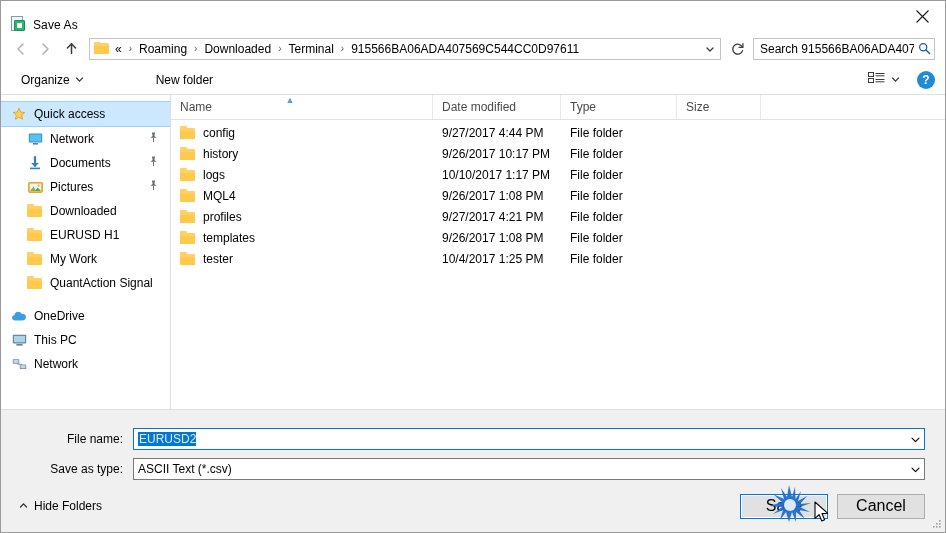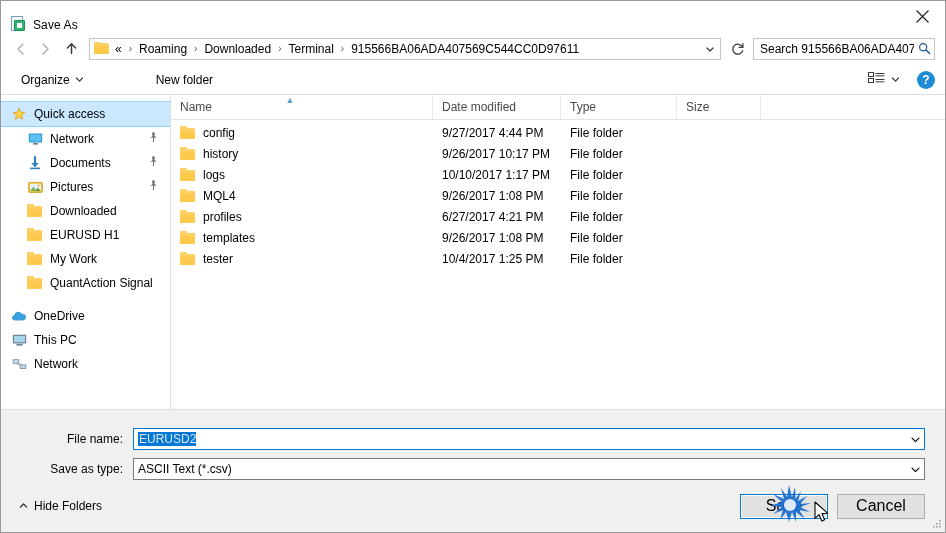--- a/index.html
+++ b/index.html
@@ -846,21 +846,21 @@
 
         <div class="row">
           <div class="cell cell-name">
             <span class="row-ico ico-folder">
               <span class="fb"></span>
                 <span class="ft"></span>
                 <span class="ff"></span>
             </span>
             <span>profiles</span>
           </div>
-          <div class="cell cell-date">6/27/2017 4:21 PM</div>
+          <div class="cell cell-date">9/27/2017 4:21 PM</div>
           <div class="cell cell-type">File folder</div>
           <div class="cell cell-size"></div>
         </div>
 
         <div class="row">
           <div class="cell cell-name">
             <span class="row-ico ico-folder">
               <span class="fb"></span>
                 <span class="ft"></span>
                 <span class="ff"></span>

